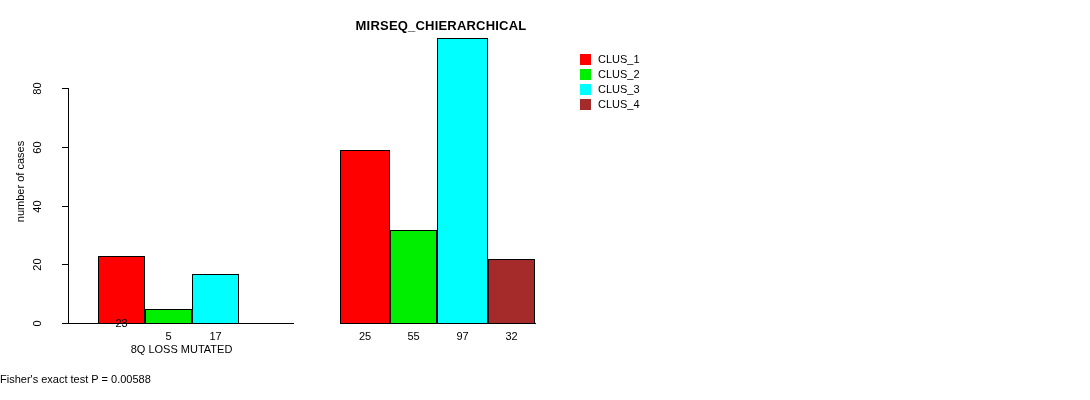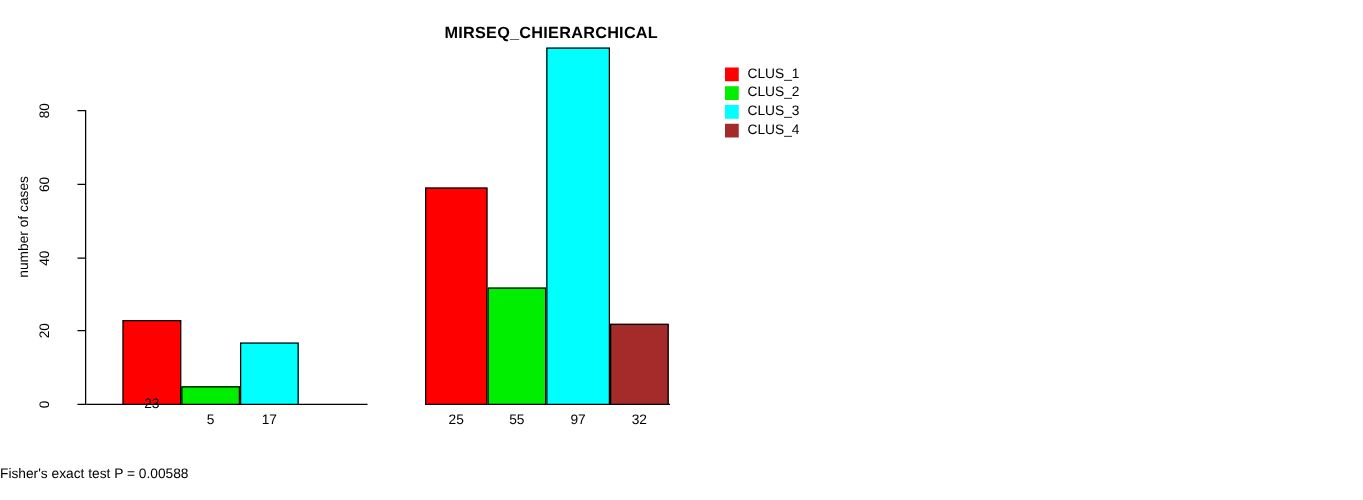--- a/index.html
+++ b/index.html
@@ -169,20 +169,21 @@
   <div class="group-baseline" style="left:69px; top:323px; width:225px;"></div>
 
   <div class="bar" style="left:98px;  top:256px; width:47px; height:68px; background:#FF0000;"></div>
   <div class="bar" style="left:145px; top:309px; width:47px; height:15px; background:#00EE00;"></div>
   <div class="bar" style="left:192px; top:274px; width:47px; height:50px; background:#00FFFF;"></div>
 
   <div class="bar-value-label" style="left:98px;  top:318px; width:47px;">23</div>
   <div class="bar-value-label" style="left:145px; top:331px; width:47px;">5</div>
   <div class="bar-value-label" style="left:192px; top:331px; width:47px;">17</div>
 
+  <div class="group-label" style="left:69px; top:344px; width:225px;">8Q LOSS MUTATED</div>
 
   <div class="group-baseline" style="left:340px; top:323px; width:196px;"></div>
 
   <div class="bar" style="left:340px; top:150px; width:50px; height:174px; background:#FF0000;"></div>
   <div class="bar" style="left:390px; top:230px; width:47px; height:94px;  background:#00EE00;"></div>
   <div class="bar" style="left:437px; top:38px;  width:51px; height:286px; background:#00FFFF;"></div>
   <div class="bar" style="left:488px; top:259px; width:47px; height:65px;  background:#A52A2A;"></div>
 
   <div class="bar-value-label" style="left:340px; top:331px; width:50px;">25</div>
   <div class="bar-value-label" style="left:390px; top:331px; width:47px;">55</div>

